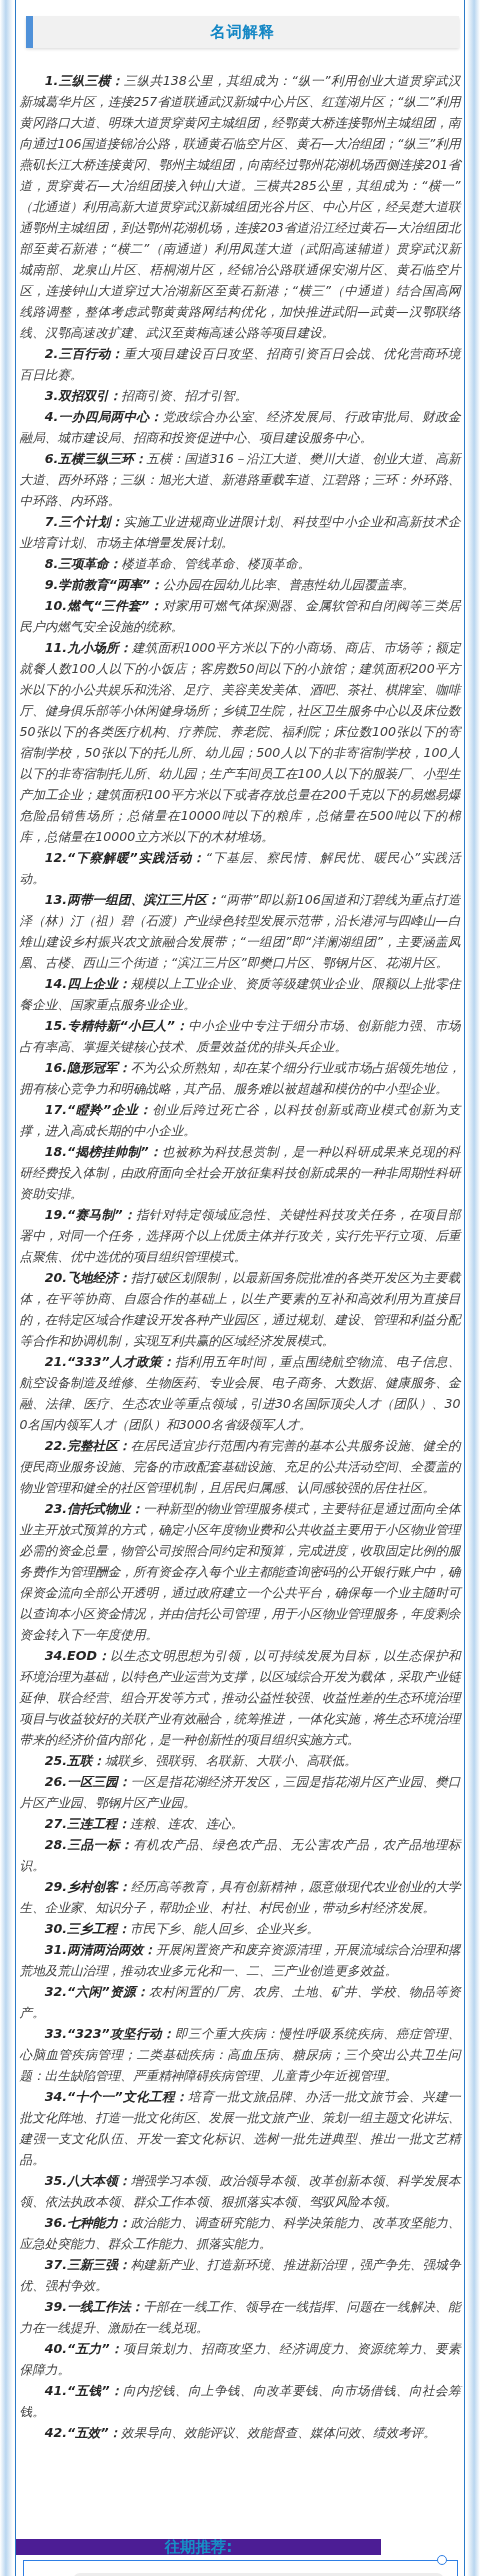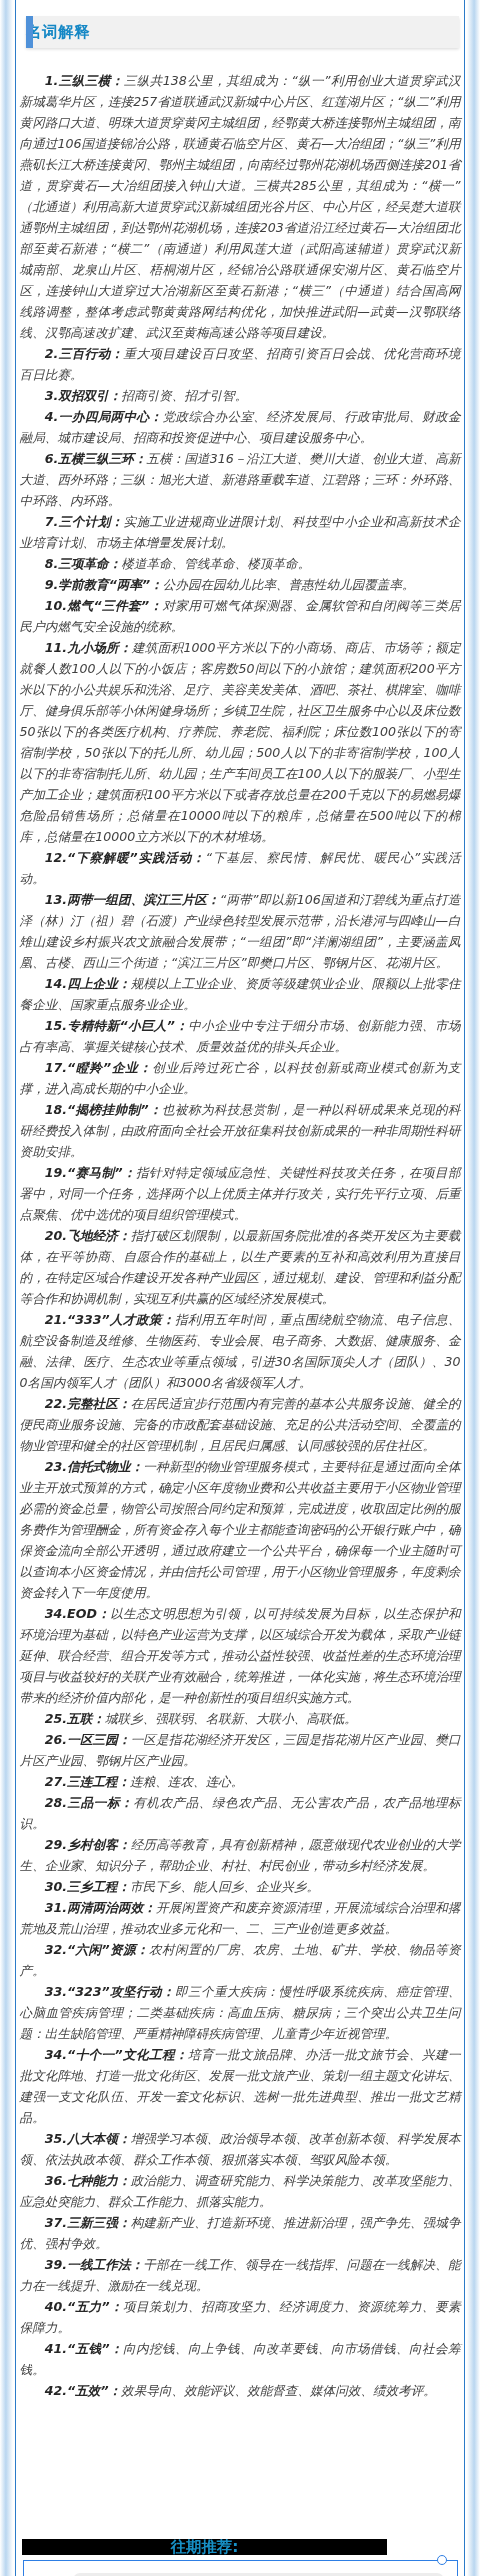--- a/index.html
+++ b/index.html
@@ -14,32 +14,32 @@
   .edge.right{right:0;background:linear-gradient(to left,rgba(185,214,240,0) 0%,#b9d6f0 45%,rgba(185,214,240,0) 100%);}
   
   .frame{position:absolute;top:0;bottom:0;width:1.4px;background:#2b7bc9;z-index:1;}
   .frame.left{left:14.7px;}
   .frame.right{left:464px;}
 
   
   .titlebar{position:absolute;left:26px;top:16px;width:433px;height:32px;background:#f1f1f1;
             box-shadow:0 2.1px 2.8px rgba(0,0,0,0.15);z-index:2;}
   .titlebar .accent{position:absolute;left:0;top:0;width:7px;height:32px;background:#4f91d9;}
-  .titlebar .title{display:block;line-height:32px;text-align:left;font-weight:bold;
+  .titlebar .title{display:block;line-height:32px;text-align:center;font-weight:bold;
                    font-size:15.4px;color:#1487c5;letter-spacing:0.7px;}
 
   
   .article{position:absolute;left:19.6px;top:70px;width:441px;z-index:2;font-style:italic;}
   .term{margin:0;font-size:12.6px;line-height:21px;color:#3f3f3f;
         text-align:justify;text-indent:2em;word-break:break-all;}
   .term-label{font-weight:bold;color:#262626;}
 
   
-  .recommend{position:absolute;left:22px;top:2539px;width:365px;height:16px;
-             background:#000000;z-index:2;}
+  .recommend{position:absolute;left:16px;top:2539px;width:365px;height:16px;
+             background:#4c1d95;z-index:2;}
   .recommend .rec-label{display:block;text-align:center;line-height:16px;
              font-weight:bold;font-size:15.4px;color:#1790c6;white-space:nowrap;}
   .card{position:absolute;left:23px;top:2560px;width:433px;height:21px;
         border:1.4px solid #2e7ee4;border-bottom:none;background:#ffffff;z-index:2;}
   .card-dot{position:absolute;left:413px;top:-6.3px;width:8.4px;height:8.4px;background:#ffffff;
             border:1.4px solid #2e7ee4;border-radius:50%;}
   .card-bar{position:absolute;left:49px;right:12.6px;top:12px;height:9.8px;
             background:#ededed;border-radius:7px 7px 0 0;}
 </style>
 </head>
@@ -63,20 +63,21 @@
     <p class="term"><span class="term-label">6.五横三纵三环：</span><span class="term-text">五横：国道316－沿江大道、樊川大道、创业大道、高新大道、西外环路；三纵：旭光大道、新港路重载车道、江碧路；三环：外环路、中环路、内环路。</span></p>
     <p class="term"><span class="term-label">7.三个计划：</span><span class="term-text">实施工业进规商业进限计划、科技型中小企业和高新技术企业培育计划、市场主体增量发展计划。</span></p>
     <p class="term"><span class="term-label">8.三项革命：</span><span class="term-text">楼道革命、管线革命、楼顶革命。</span></p>
     <p class="term"><span class="term-label">9.学前教育“两率”：</span><span class="term-text">公办园在园幼儿比率、普惠性幼儿园覆盖率。</span></p>
     <p class="term"><span class="term-label">10.燃气“三件套”：</span><span class="term-text">对家用可燃气体探测器、金属软管和自闭阀等三类居民户内燃气安全设施的统称。</span></p>
     <p class="term"><span class="term-label">11.九小场所：</span><span class="term-text">建筑面积1000平方米以下的小商场、商店、市场等；额定就餐人数100人以下的小饭店；客房数50间以下的小旅馆；建筑面积200平方米以下的小公共娱乐和洗浴、足疗、美容美发美体、酒吧、茶社、棋牌室、咖啡厅、健身俱乐部等小休闲健身场所；乡镇卫生院，社区卫生服务中心以及床位数50张以下的各类医疗机构、疗养院、养老院、福利院；床位数100张以下的寄宿制学校，50张以下的托儿所、幼儿园；500人以下的非寄宿制学校，100人以下的非寄宿制托儿所、幼儿园；生产车间员工在100人以下的服装厂、小型生产加工企业；建筑面积100平方米以下或者存放总量在200千克以下的易燃易爆危险品销售场所；总储量在10000吨以下的粮库，总储量在500吨以下的棉库，总储量在10000立方米以下的木材堆场。</span></p>
     <p class="term"><span class="term-label">12.“下察解暖”实践活动：</span><span class="term-text">“下基层、察民情、解民忧、暖民心”实践活动。</span></p>
     <p class="term"><span class="term-label">13.两带一组团、滨江三片区：</span><span class="term-text">“两带”即以新106国道和汀碧线为重点打造泽（林）汀（祖）碧（石渡）产业绿色转型发展示范带，沿长港河与四峰山—白雉山建设乡村振兴农文旅融合发展带；“一组团”即“洋澜湖组团”，主要涵盖凤凰、古楼、西山三个街道；“滨江三片区”即樊口片区、鄂钢片区、花湖片区。</span></p>
     <p class="term"><span class="term-label">14.四上企业：</span><span class="term-text">规模以上工业企业、资质等级建筑业企业、限额以上批零住餐企业、国家重点服务业企业。</span></p>
     <p class="term"><span class="term-label">15.专精特新“小巨人”：</span><span class="term-text">中小企业中专注于细分市场、创新能力强、市场占有率高、掌握关键核心技术、质量效益优的排头兵企业。</span></p>
+    <p class="term"><span class="term-label">16.隐形冠军：</span><span class="term-text">不为公众所熟知，却在某个细分行业或市场占据领先地位，拥有核心竞争力和明确战略，其产品、服务难以被超越和模仿的中小型企业。</span></p>
     <p class="term"><span class="term-label">17.“瞪羚”企业：</span><span class="term-text">创业后跨过死亡谷，以科技创新或商业模式创新为支撑，进入高成长期的中小企业。</span></p>
     <p class="term"><span class="term-label">18.“揭榜挂帅制”：</span><span class="term-text">也被称为科技悬赏制，是一种以科研成果来兑现的科研经费投入体制，由政府面向全社会开放征集科技创新成果的一种非周期性科研资助安排。</span></p>
     <p class="term"><span class="term-label">19.“赛马制”：</span><span class="term-text">指针对特定领域应急性、关键性科技攻关任务，在项目部署中，对同一个任务，选择两个以上优质主体并行攻关，实行先平行立项、后重点聚焦、优中选优的项目组织管理模式。</span></p>
     <p class="term"><span class="term-label">20.飞地经济：</span><span class="term-text">指打破区划限制，以最新国务院批准的各类开发区为主要载体，在平等协商、自愿合作的基础上，以生产要素的互补和高效利用为直接目的，在特定区域合作建设开发各种产业园区，通过规划、建设、管理和利益分配等合作和协调机制，实现互利共赢的区域经济发展模式。</span></p>
     <p class="term"><span class="term-label">21.“333”人才政策：</span><span class="term-text">指利用五年时间，重点围绕航空物流、电子信息、航空设备制造及维修、生物医药、专业会展、电子商务、大数据、健康服务、金融、法律、医疗、生态农业等重点领域，引进30名国际顶尖人才（团队）、300名国内领军人才（团队）和3000名省级领军人才。</span></p>
     <p class="term"><span class="term-label">22.完整社区：</span><span class="term-text">在居民适宜步行范围内有完善的基本公共服务设施、健全的便民商业服务设施、完备的市政配套基础设施、充足的公共活动空间、全覆盖的物业管理和健全的社区管理机制，且居民归属感、认同感较强的居住社区。</span></p>
     <p class="term"><span class="term-label">23.信托式物业：</span><span class="term-text">一种新型的物业管理服务模式，主要特征是通过面向全体业主开放式预算的方式，确定小区年度物业费和公共收益主要用于小区物业管理必需的资金总量，物管公司按照合同约定和预算，完成进度，收取固定比例的服务费作为管理酬金，所有资金存入每个业主都能查询密码的公开银行账户中，确保资金流向全部公开透明，通过政府建立一个公共平台，确保每一个业主随时可以查询本小区资金情况，并由信托公司管理，用于小区物业管理服务，年度剩余资金转入下一年度使用。</span></p>
     <p class="term"><span class="term-label">34.EOD：</span><span class="term-text">以生态文明思想为引领，以可持续发展为目标，以生态保护和环境治理为基础，以特色产业运营为支撑，以区域综合开发为载体，采取产业链延伸、联合经营、组合开发等方式，推动公益性较强、收益性差的生态环境治理项目与收益较好的关联产业有效融合，统筹推进，一体化实施，将生态环境治理带来的经济价值内部化，是一种创新性的项目组织实施方式。</span></p>
     <p class="term"><span class="term-label">25.五联：</span><span class="term-text">城联乡、强联弱、名联新、大联小、高联低。</span></p>
     <p class="term"><span class="term-label">26.一区三园：</span><span class="term-text">一区是指花湖经济开发区，三园是指花湖片区产业园、樊口片区产业园、鄂钢片区产业园。</span></p>

